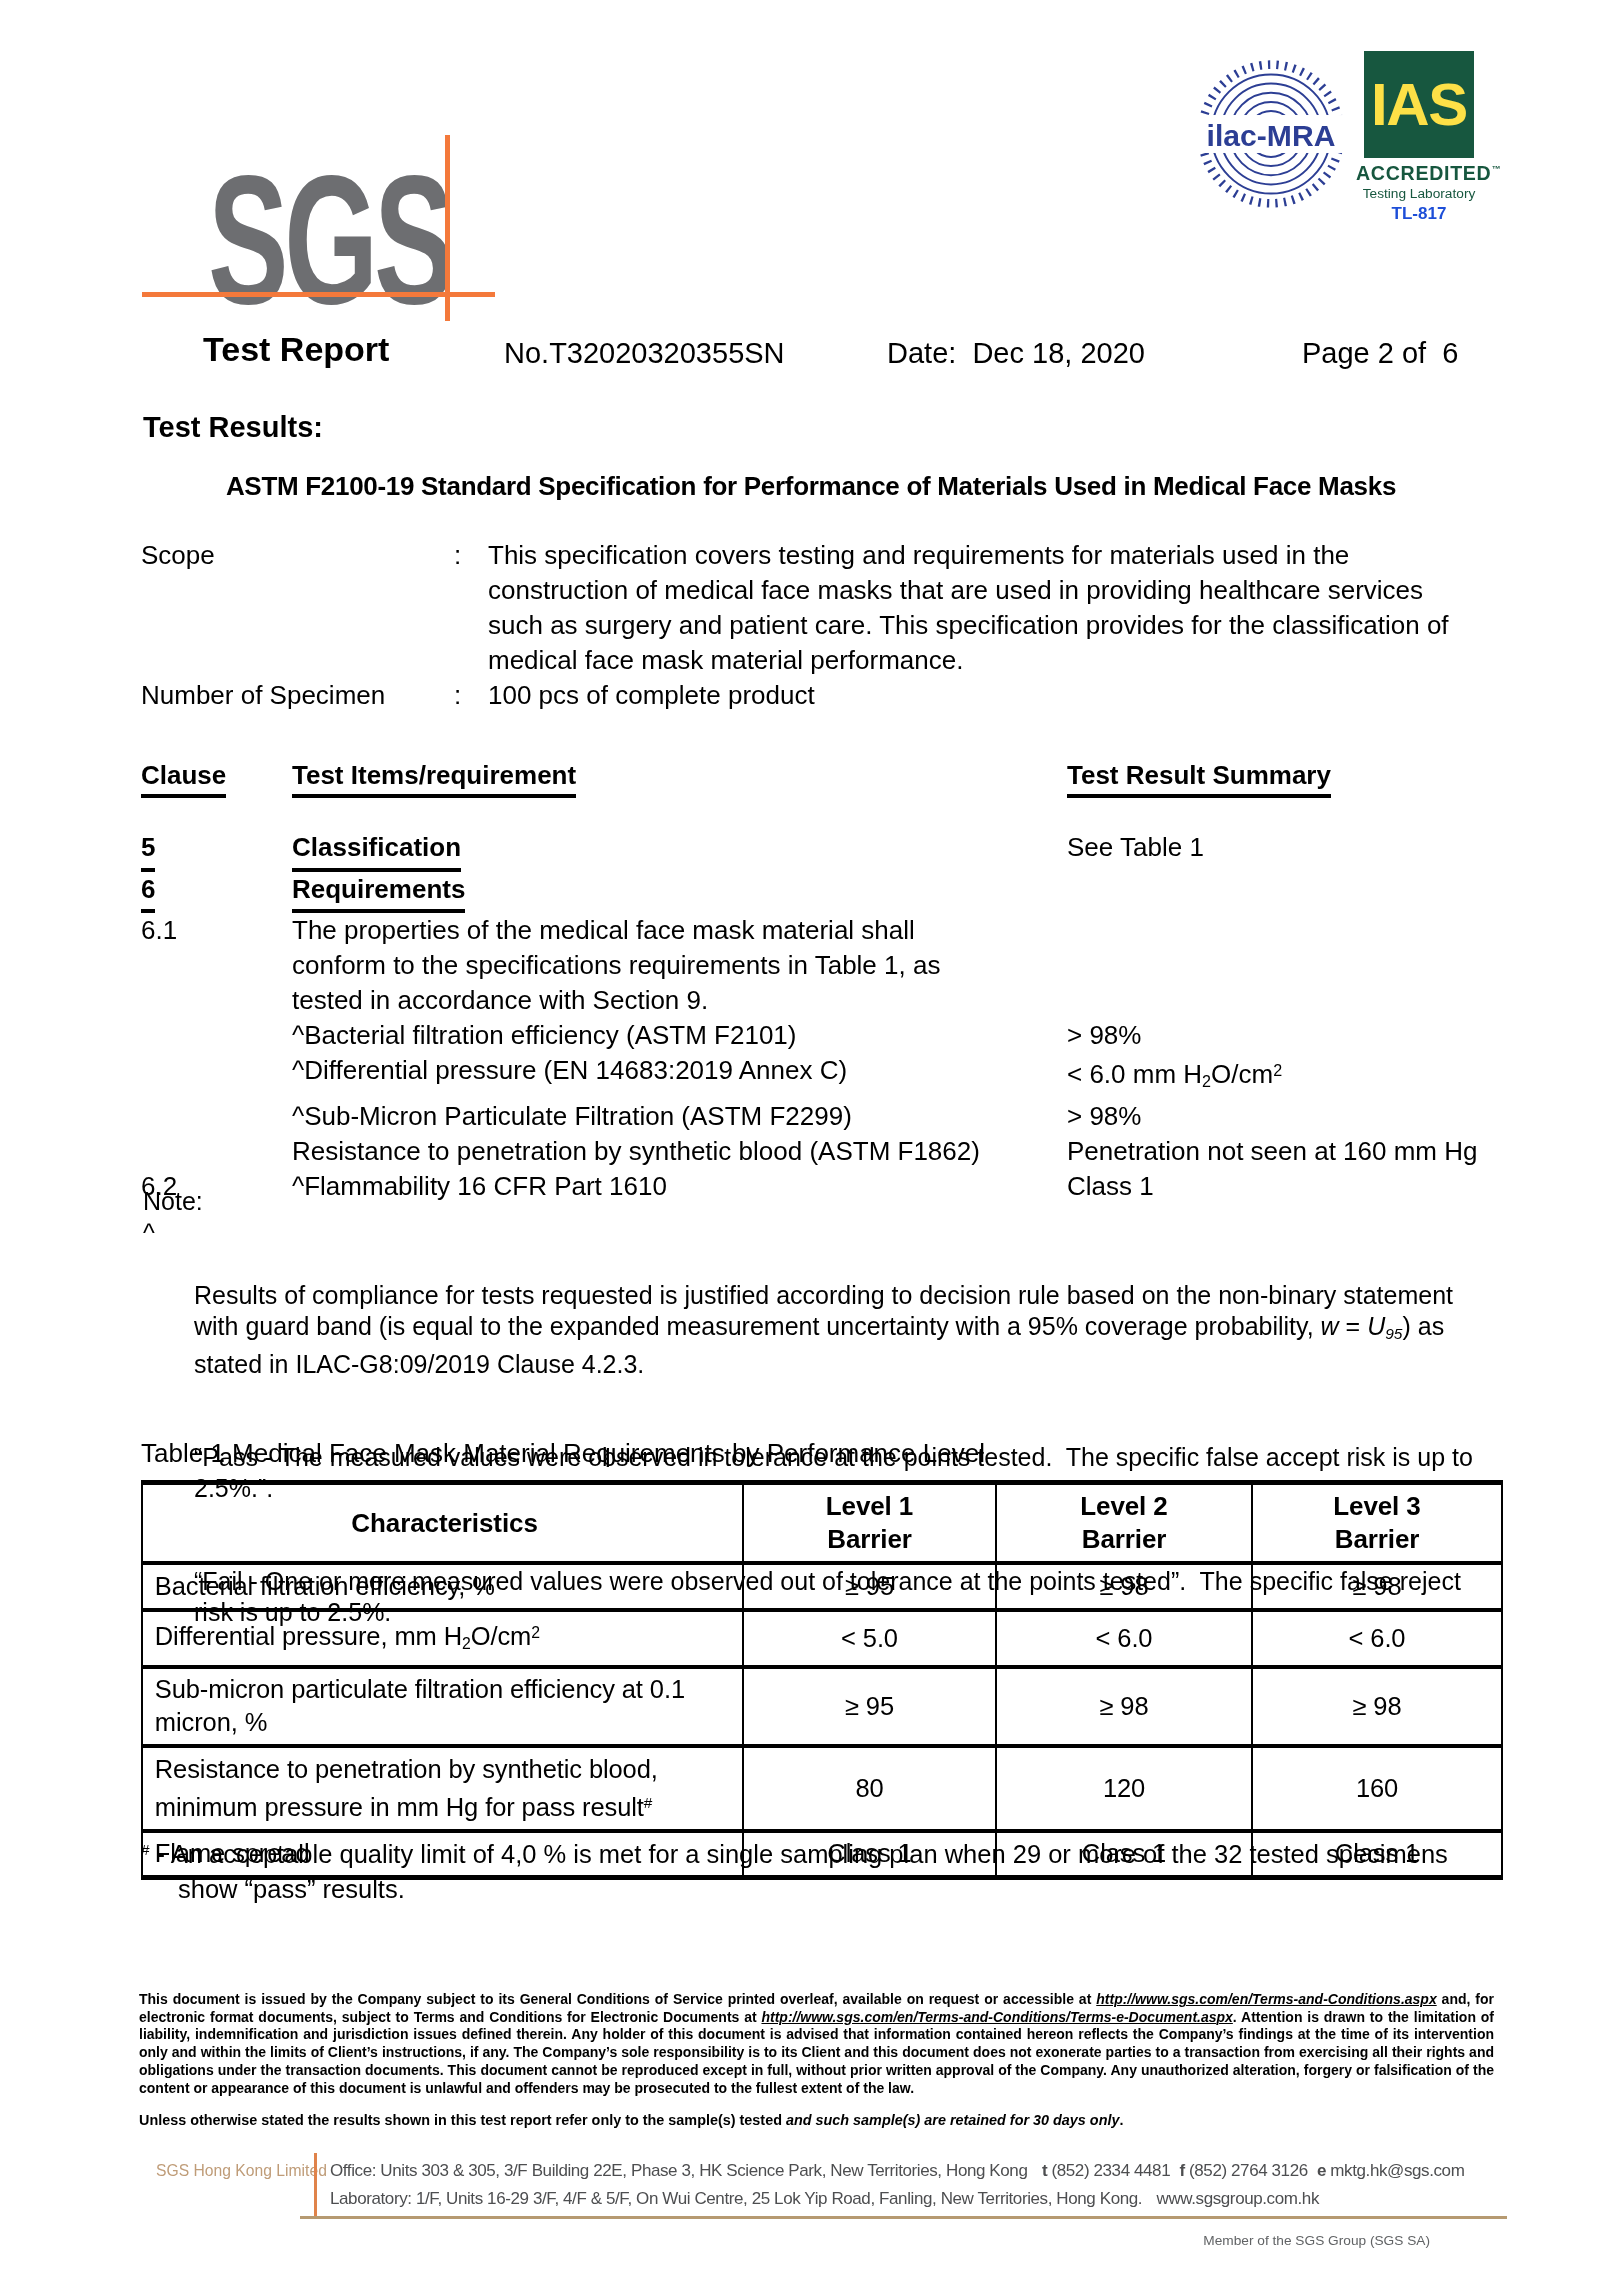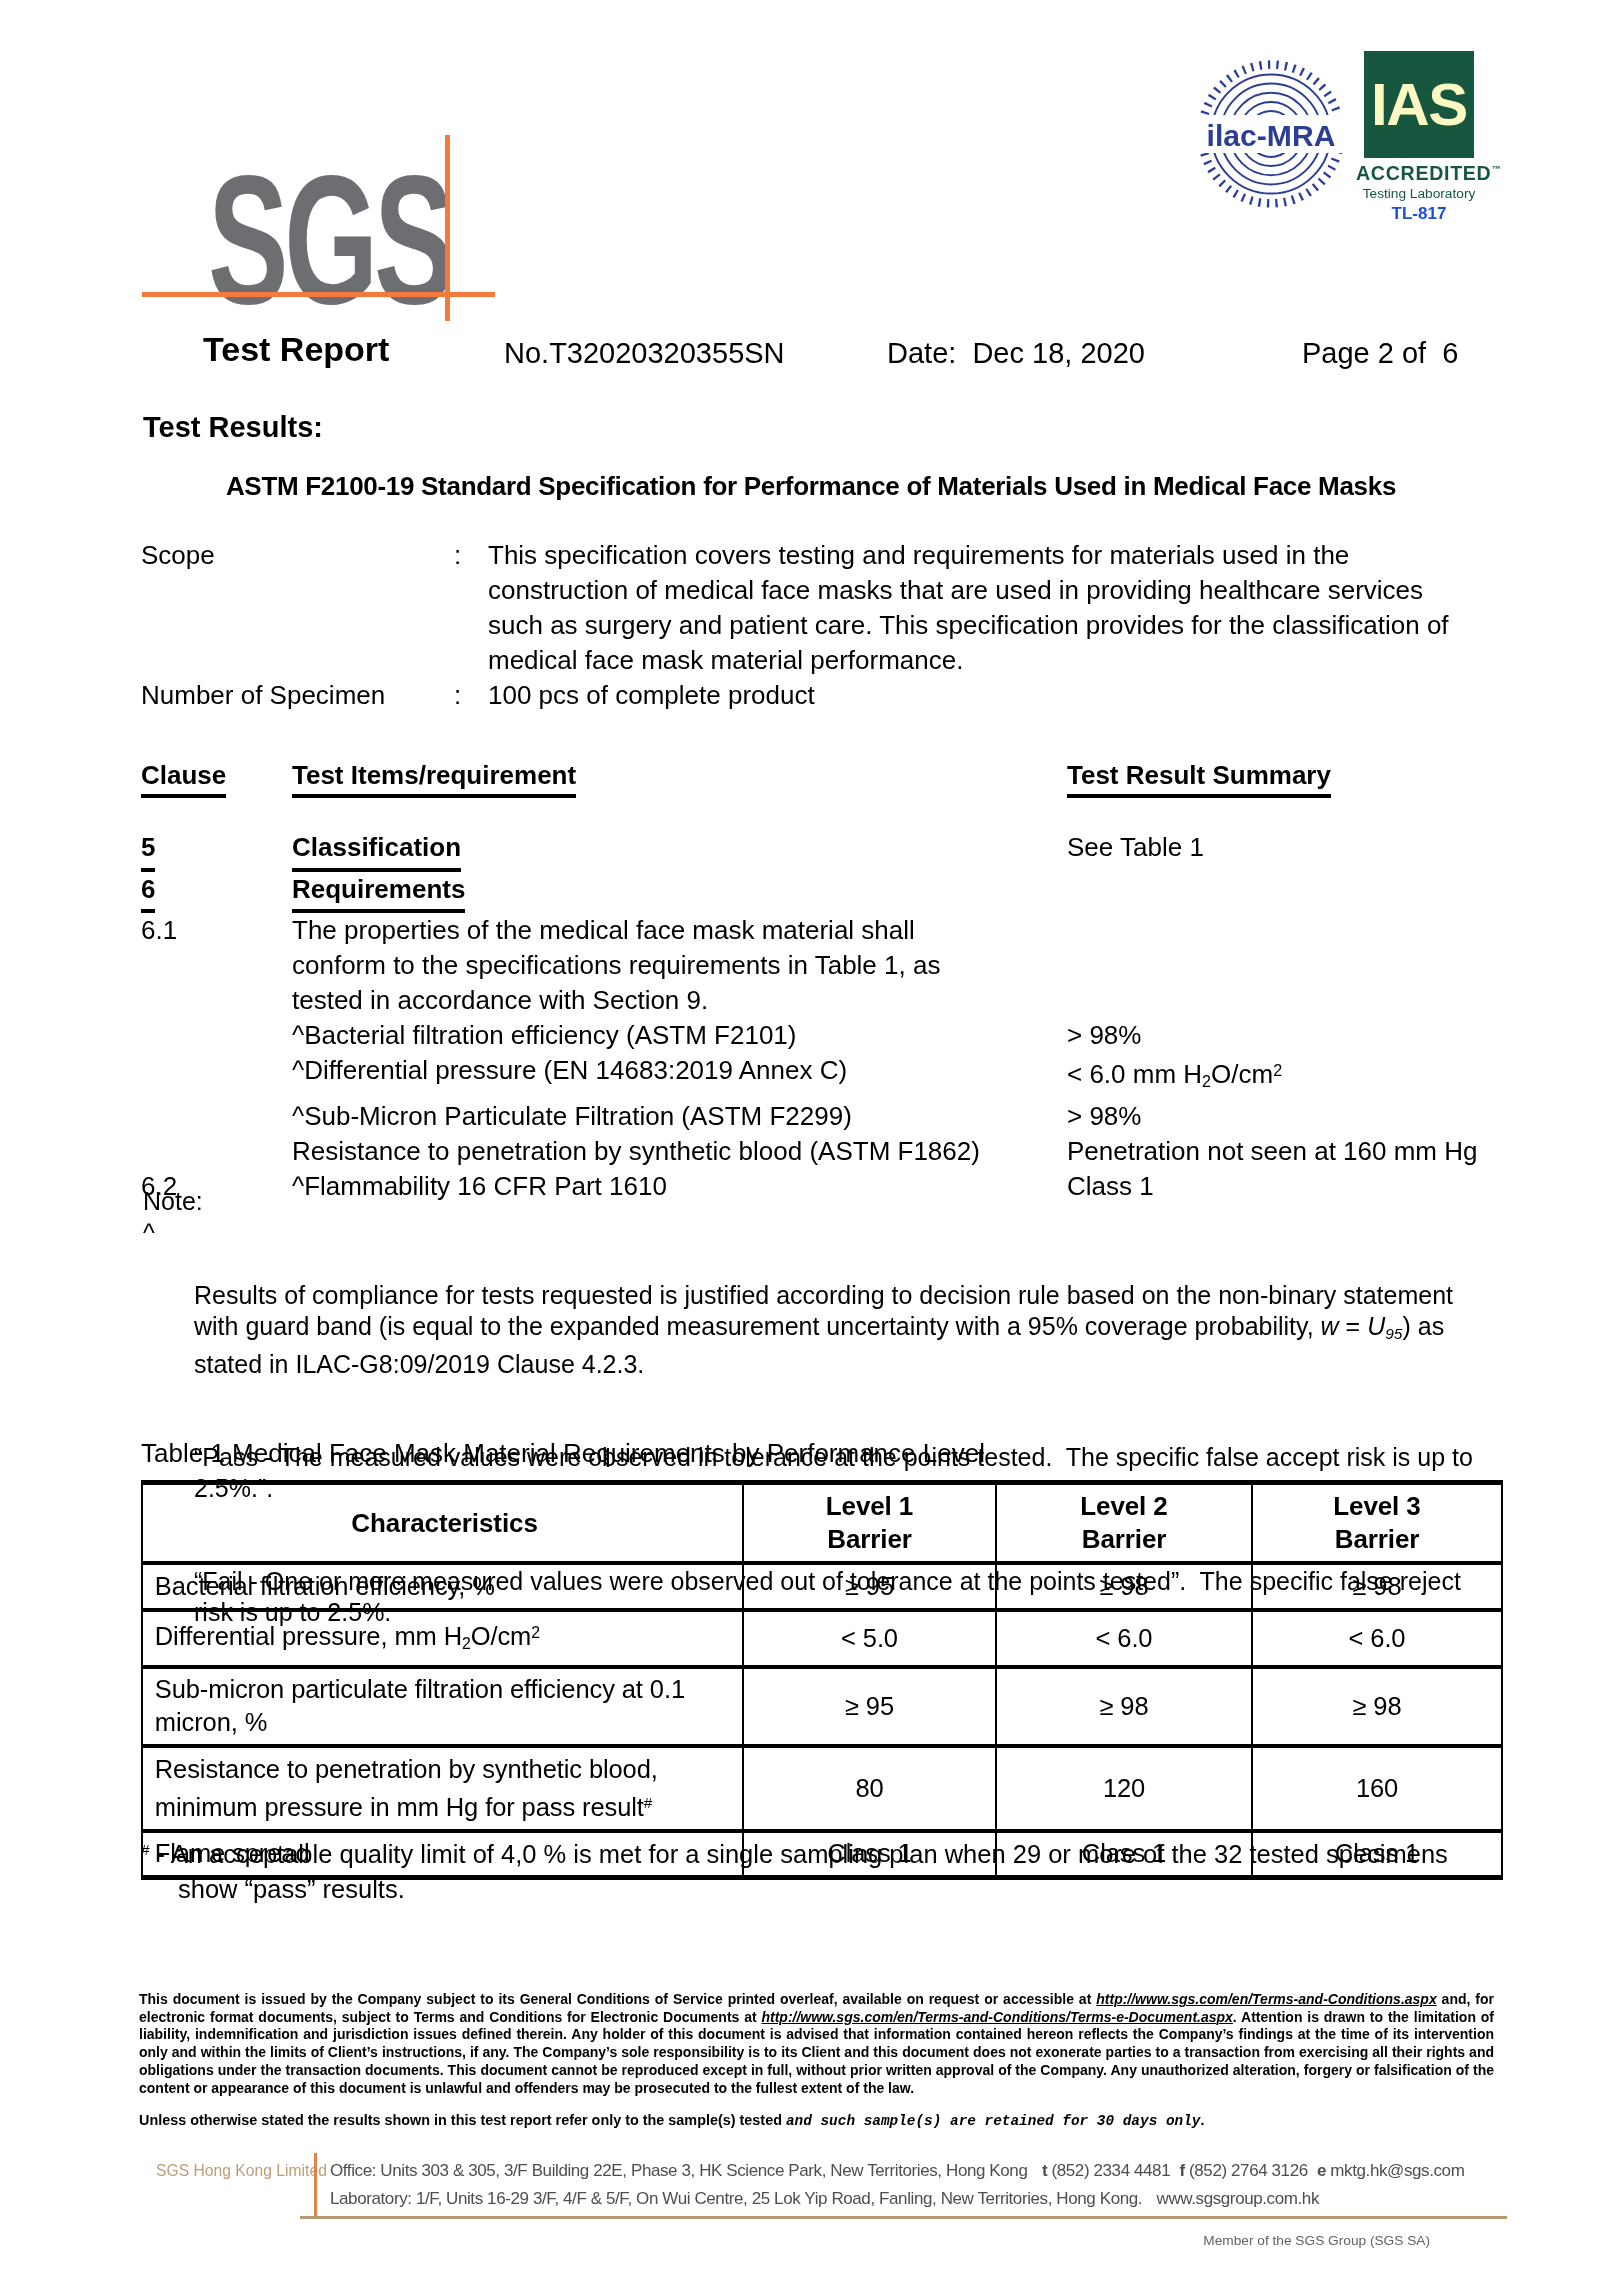--- a/index.html
+++ b/index.html
@@ -13,21 +13,21 @@
                  color:#6d6e71; line-height:1; letter-spacing:-6.5px;
                  transform:scaleX(0.66); transform-origin:left top; }
   .sgs-hline { position:absolute; left:10.5px; top:194px; width:353px; height:4.6px; background:#f4793b; }
   .sgs-vline { position:absolute; left:314px; top:37px; width:4.6px; height:186px; background:#f4793b; }
 
   .ilac-seal { position:absolute; left:1199px; top:52px; width:144px; height:164px; }
   .ilac-svg { width:144px; height:164px; }
 
   .ias-logo { position:absolute; left:1356px; top:51px; width:126px; text-align:center; }
   .ias-box { width:110px; height:107px; margin:0 auto; background:#17573f; display:flex; align-items:center; justify-content:center; }
-  .ias-box span { color:#fef9c3; font-weight:bold; font-size:60px; letter-spacing:-1.3px; }
+  .ias-box span { color:#fde047; font-weight:bold; font-size:60px; letter-spacing:-1.3px; }
   .ias-accredited { margin-top:3.9px; color:#17573f; font-weight:bold; font-size:19.6px; letter-spacing:0.7px; white-space:nowrap; }
   .ias-accredited .tm { font-size:9.2px; vertical-align:super; }
   .ias-sub { color:#17573f; font-size:13.7px; margin-top:1.3px; }
   .ias-code { color:#1d4ed8; font-weight:bold; font-size:17px; margin-top:2.6px; }
 
   
   .titlebar { position:absolute; left:0; top:330px; width:1623px; height:52px; }
   .tr-title { position:absolute; left:203px; top:0; font-size:34px; font-weight:bold; }
   .tr-no    { position:absolute; left:504px; top:6.5px; font-size:29px; white-space:pre; }
   .tr-date  { position:absolute; left:887px; top:6.5px; font-size:29px; white-space:pre; }
@@ -77,21 +77,21 @@
 
   .footnote { position:absolute; left:141px; top:1832px; width:1309px; font-size:25.5px; line-height:35px;
               padding-left:37px; text-indent:-37px; white-space:pre-wrap; }
   sup.hash { font-size:60%; vertical-align:0.55em; }
 
   .disclaimer { position:absolute; left:139px; top:1991px; width:1355px; font-size:14px;
                 font-weight:bold; line-height:17.7px; text-align:justify; }
   .disc-url { text-decoration:underline; text-decoration-thickness:1.3px;font-style:italic; }
 
   .retention { position:absolute; left:139px; top:2112px; font-size:14.4px; font-weight:bold; }
-  .retention .ital { font-style:italic;font-family:Liberation Mono, monospace; }
+  .retention .ital { font-style:italic; }
 
   
   .footer-company { position:absolute; left:156px; top:2162px; font-size:15.7px; color:#bf9c78; white-space:nowrap; }
   .footer-divider { position:absolute; left:314px; top:2153px; width:2.6px; height:64px; background:#e0834a; }
   .footer-office  { position:absolute; left:330px; top:2157px; font-size:17px; color:#4d4e50;
                     letter-spacing:-0.4px; line-height:27.5px; white-space:nowrap; }
   .footer-office b { font-weight:bold; }
   .footer-office .gap { display:inline-block; width:14.4px; }
   .footer-office .gap-s { display:inline-block; width:9.2px; }
   .footer-line { position:absolute; left:300px; top:2216px; width:1207px; height:3.3px; background:#b69a71; }

